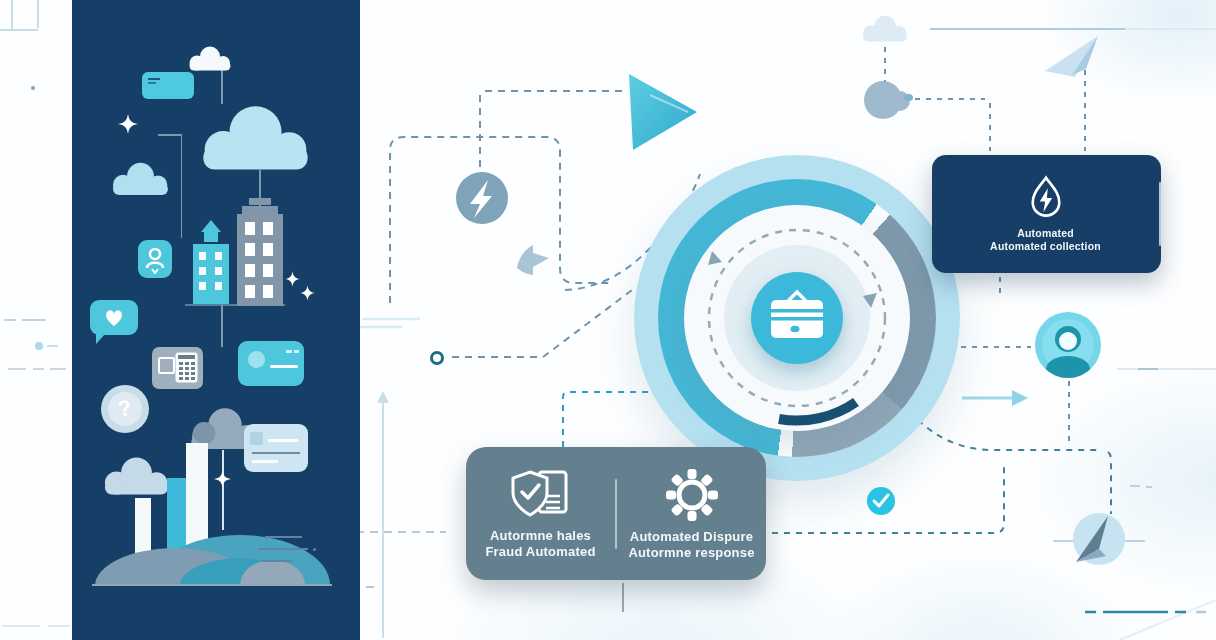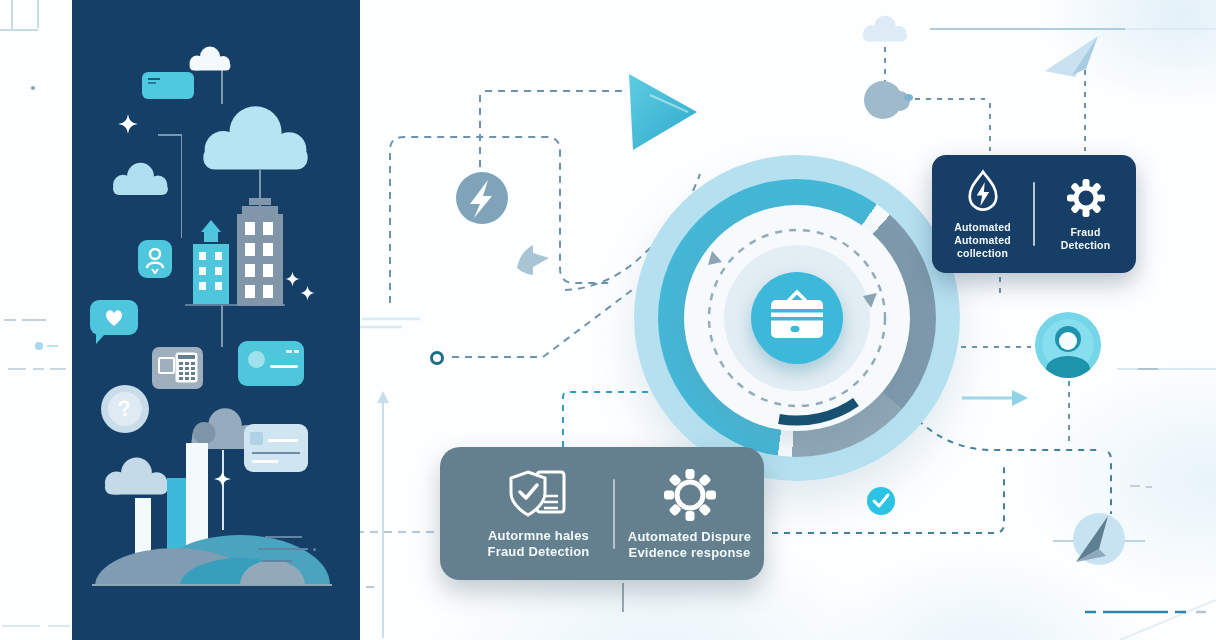--- a/index.html
+++ b/index.html
@@ -26,24 +26,24 @@
       #45b7d6 0deg 100deg, #f7fbfd 100deg 107deg,
       #7e99ab 107deg 196deg, #8fa6b5 196deg 247deg,
       #f7fbfd 247deg 253deg, #45b7d6 253deg 360deg);}
   .hub-white{left:684px;top:205px;width:226px;height:226px;border-radius:50%;
     background:#f6fafd;box-shadow:0 10px 26px rgba(100,140,160,.22);}
   .hub-inner{left:724px;top:245px;width:146px;height:146px;border-radius:50%;background:#e3eef4;}
   .hub-core{left:751px;top:272px;width:92px;height:92px;border-radius:50%;
     background:#3cb9da;box-shadow:0 8px 18px rgba(45,130,160,.35);}
   
   .card{border-radius:16px;display:flex;align-items:stretch;}
-  #card-top{left:932px;top:155px;width:204px;height:118px;background:#163e66;
+  #card-top{left:932px;top:155px;width:229px;height:118px;background:#163e66;
     box-shadow:0 10px 24px rgba(25,55,85,.30);border-radius:14px;}
-  #card-bottom{left:440px;top:447px;width:300px;height:133px;background:#64808f;
-    box-shadow:0 12px 26px rgba(60,85,100,.30);border-radius:20px;padding-left:24px;}
+  #card-bottom{left:466px;top:447px;width:300px;height:133px;background:#64808f;
+    box-shadow:0 12px 26px rgba(60,85,100,.30);border-radius:20px;}
   .card-col{flex:1;display:flex;flex-direction:column;align-items:center;justify-content:center;gap:6px;}
   .card-divider{width:2px;background:rgba(235,244,250,.75);border-radius:2px;align-self:center;}
   .lbl{color:#f3f8fb;font-weight:bold;text-align:center;}
   #card-top .lbl{font-size:10.5px;line-height:13px;letter-spacing:.2px;}
   #card-bottom .lbl{font-size:13px;line-height:16px;letter-spacing:.2px;}
   .q-badge{border-radius:50%;}
 </style>
 </head>
 <body>
 
@@ -375,69 +375,50 @@
       <svg width="40" height="46" viewBox="0 0 44 52" fill="none">
         <path d="M22,3 C29,13 37,20 37,31 A15,15 0 1 1 7,31 C7,20 15,13 22,3 Z" stroke="#ffffff" stroke-width="3"></path>
         <polygon points="24,15 15,30 21,30 19,42 29,26 23,26" fill="#ffffff"></polygon>
       </svg>
       <div>
         <div class="lbl">Automated</div>
         <div class="lbl">Automated collection</div>
       </div>
     </div>
     <div class="card-divider" style="height:64px;"></div>
-    <div class="card-col">
-      <svg width="44" height="44" viewBox="0 0 44 44" fill="none">
-        <g fill="#ffffff">
-          <rect x="18.5" y="3" width="7" height="8" rx="2.5"></rect>
-          <rect x="18.5" y="3" width="7" height="8" rx="2.5" transform="rotate(45 22 22)"></rect>
-          <rect x="18.5" y="3" width="7" height="8" rx="2.5" transform="rotate(90 22 22)"></rect>
-          <rect x="18.5" y="3" width="7" height="8" rx="2.5" transform="rotate(135 22 22)"></rect>
-          <rect x="18.5" y="3" width="7" height="8" rx="2.5" transform="rotate(180 22 22)"></rect>
-          <rect x="18.5" y="3" width="7" height="8" rx="2.5" transform="rotate(225 22 22)"></rect>
-          <rect x="18.5" y="3" width="7" height="8" rx="2.5" transform="rotate(270 22 22)"></rect>
-          <rect x="18.5" y="3" width="7" height="8" rx="2.5" transform="rotate(315 22 22)"></rect>
-        </g>
-        <circle cx="22" cy="22" r="10" stroke="#ffffff" stroke-width="5"></circle>
-      </svg>
-      <div>
-        <div class="lbl">Fraud</div>
-        <div class="lbl">Detection</div>
-      </div>
-    </div>
   </div>
 
   <div class="abs card" id="card-bottom">
     <div class="card-col">
       <svg width="64" height="54" viewBox="0 0 64 54" fill="none">
         <rect x="30" y="4" width="27" height="40" rx="3" stroke="#ffffff" stroke-width="3"></rect>
         <path d="M37,28 H51 M37,34 H51 M37,40 H51" stroke="#ffffff" stroke-width="2.5"></path>
         <path d="M21,4 L38,10 V25 C38,38 21,47 21,47 C21,47 4,38 4,25 V10 Z" fill="#64808f" stroke="#ffffff" stroke-width="3"></path>
         <polyline points="13,24 19,30 30,17" stroke="#ffffff" stroke-width="3.5" stroke-linecap="round" stroke-linejoin="round"></polyline>
       </svg>
       <div>
         <div class="lbl">Autormne hales</div>
-        <div class="lbl">Fraud Detection</div>
+        <div class="lbl">Fraud Automated</div>
       </div>
     </div>
     <div class="card-divider" style="height:70px;background:rgba(235,244,250,.6);"></div>
     <div class="card-col">
       <svg width="56" height="56" viewBox="0 0 56 56" fill="none">
         <g fill="#ffffff">
           <rect x="23.5" y="2" width="9" height="10" rx="3"></rect>
           <rect x="23.5" y="2" width="9" height="10" rx="3" transform="rotate(45 28 28)"></rect>
           <rect x="23.5" y="2" width="9" height="10" rx="3" transform="rotate(90 28 28)"></rect>
           <rect x="23.5" y="2" width="9" height="10" rx="3" transform="rotate(135 28 28)"></rect>
           <rect x="23.5" y="2" width="9" height="10" rx="3" transform="rotate(180 28 28)"></rect>
           <rect x="23.5" y="2" width="9" height="10" rx="3" transform="rotate(225 28 28)"></rect>
           <rect x="23.5" y="2" width="9" height="10" rx="3" transform="rotate(270 28 28)"></rect>
           <rect x="23.5" y="2" width="9" height="10" rx="3" transform="rotate(315 28 28)"></rect>
         </g>
         <circle cx="28" cy="28" r="13" stroke="#ffffff" stroke-width="5"></circle>
       </svg>
       <div>
         <div class="lbl">Automated Dispure</div>
-        <div class="lbl">Evidence response</div>
+        <div class="lbl">Autormne response</div>
       </div>
     </div>
   </div>
 
 </div>
 
 </body></html>

